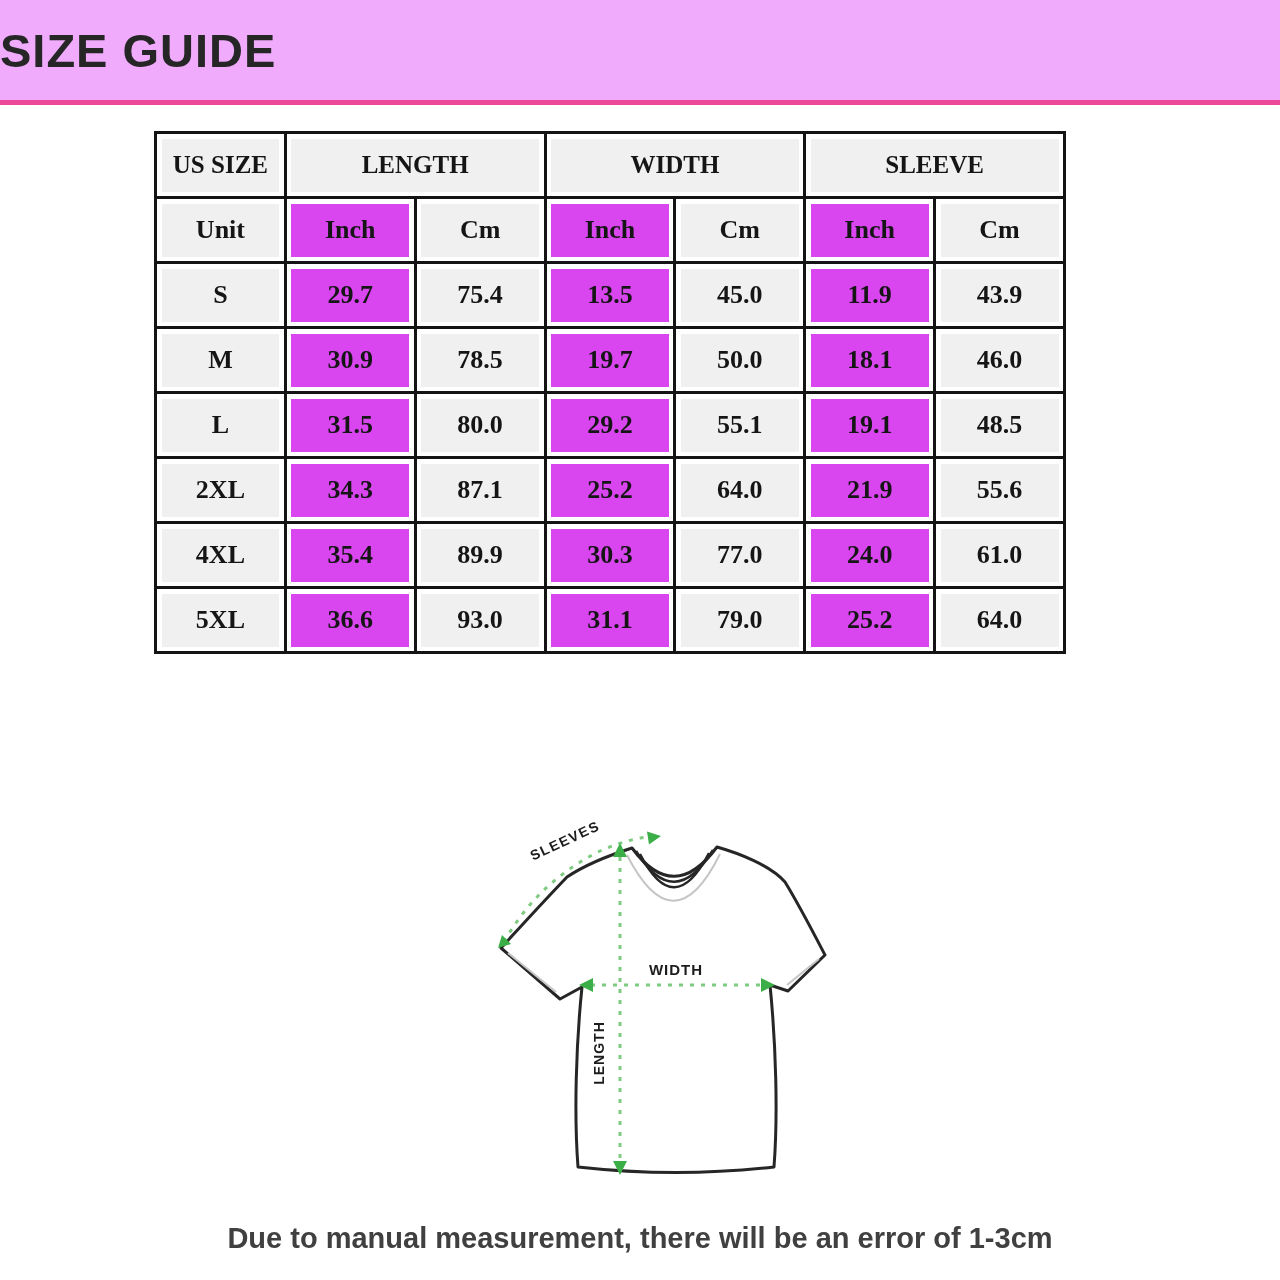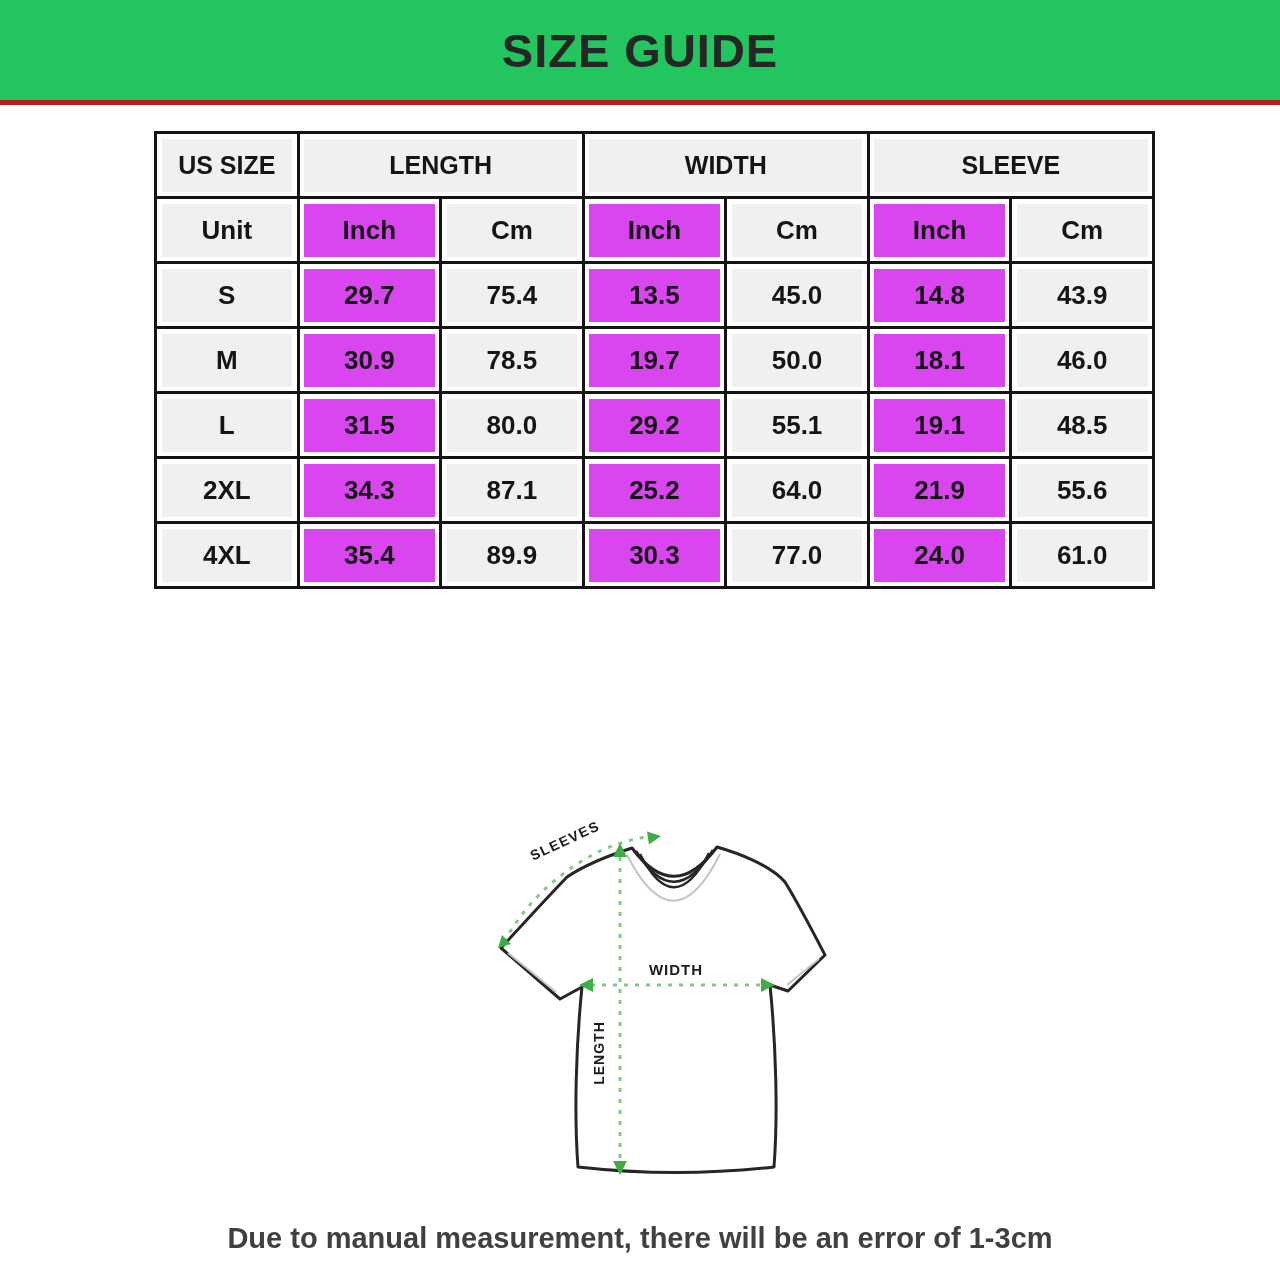--- a/index.html
+++ b/index.html
@@ -7,37 +7,38 @@
     width:1280px; height:1280px;
     background:#ffffff;
     font-family:"Liberation Sans", sans-serif;
     position:relative;
     overflow:hidden;
   }
   
   .banner {
     position:absolute; left:0; top:0;
     width:1280px; height:100px;
-    background:#22c55e;
-    border-bottom:5px solid #b91c1c;
-    display:flex; align-items:center; justify-content:center;
+    background:#f0abfc;
+    border-bottom:5px solid #ec4899;
+    display:flex; align-items:center; 
   }
   .banner h1 {
     margin:0;
     font-size:47px;
     font-weight:bold;
     color:#262626;
     letter-spacing:1px;
   }
   
   table.size-table {
     position:absolute; left:154px; top:131px;
-    width:1001px;
+    width:912px;
     border-collapse:collapse;
     table-layout:fixed;
+    font-family:Liberation Serif, serif;
   }
   .size-table th, .size-table td {
     border:3px solid #141414;
     height:52px;
     padding:5px;
     text-align:center;
     vertical-align:middle;
     font-weight:bold;
     color:#151515;
     background-clip:content-box;
@@ -103,21 +104,21 @@
         <td class="cell-gray">Cm</td>
       </tr>
     </thead>
     <tbody>
       <tr>
         <td class="cell-gray">S</td>
         <td class="cell-white">29.7</td>
         <td class="cell-gray">75.4</td>
         <td class="cell-white">13.5</td>
         <td class="cell-gray">45.0</td>
-        <td class="cell-white">14.8</td>
+        <td class="cell-white">11.9</td>
         <td class="cell-gray">43.9</td>
       </tr>
       <tr>
         <td class="cell-gray">M</td>
         <td class="cell-white">30.9</td>
         <td class="cell-gray">78.5</td>
         <td class="cell-white">19.7</td>
         <td class="cell-gray">50.0</td>
         <td class="cell-white">18.1</td>
         <td class="cell-gray">46.0</td>
@@ -141,20 +142,29 @@
         <td class="cell-gray">55.6</td>
       </tr>
       <tr>
         <td class="cell-gray">4XL</td>
         <td class="cell-white">35.4</td>
         <td class="cell-gray">89.9</td>
         <td class="cell-white">30.3</td>
         <td class="cell-gray">77.0</td>
         <td class="cell-white">24.0</td>
         <td class="cell-gray">61.0</td>
+      </tr>
+      <tr>
+        <td class="cell-gray">5XL</td>
+        <td class="cell-white">36.6</td>
+        <td class="cell-gray">93.0</td>
+        <td class="cell-white">31.1</td>
+        <td class="cell-gray">79.0</td>
+        <td class="cell-white">25.2</td>
+        <td class="cell-gray">64.0</td>
       </tr>
     </tbody>
   </table>
 
   <svg class="diagram" viewBox="0 0 420 420">
 
     <path d="M 162 33
          C 140 40, 115 50, 97 62
          C 75 85, 52 110, 31 133
          L 90 184

